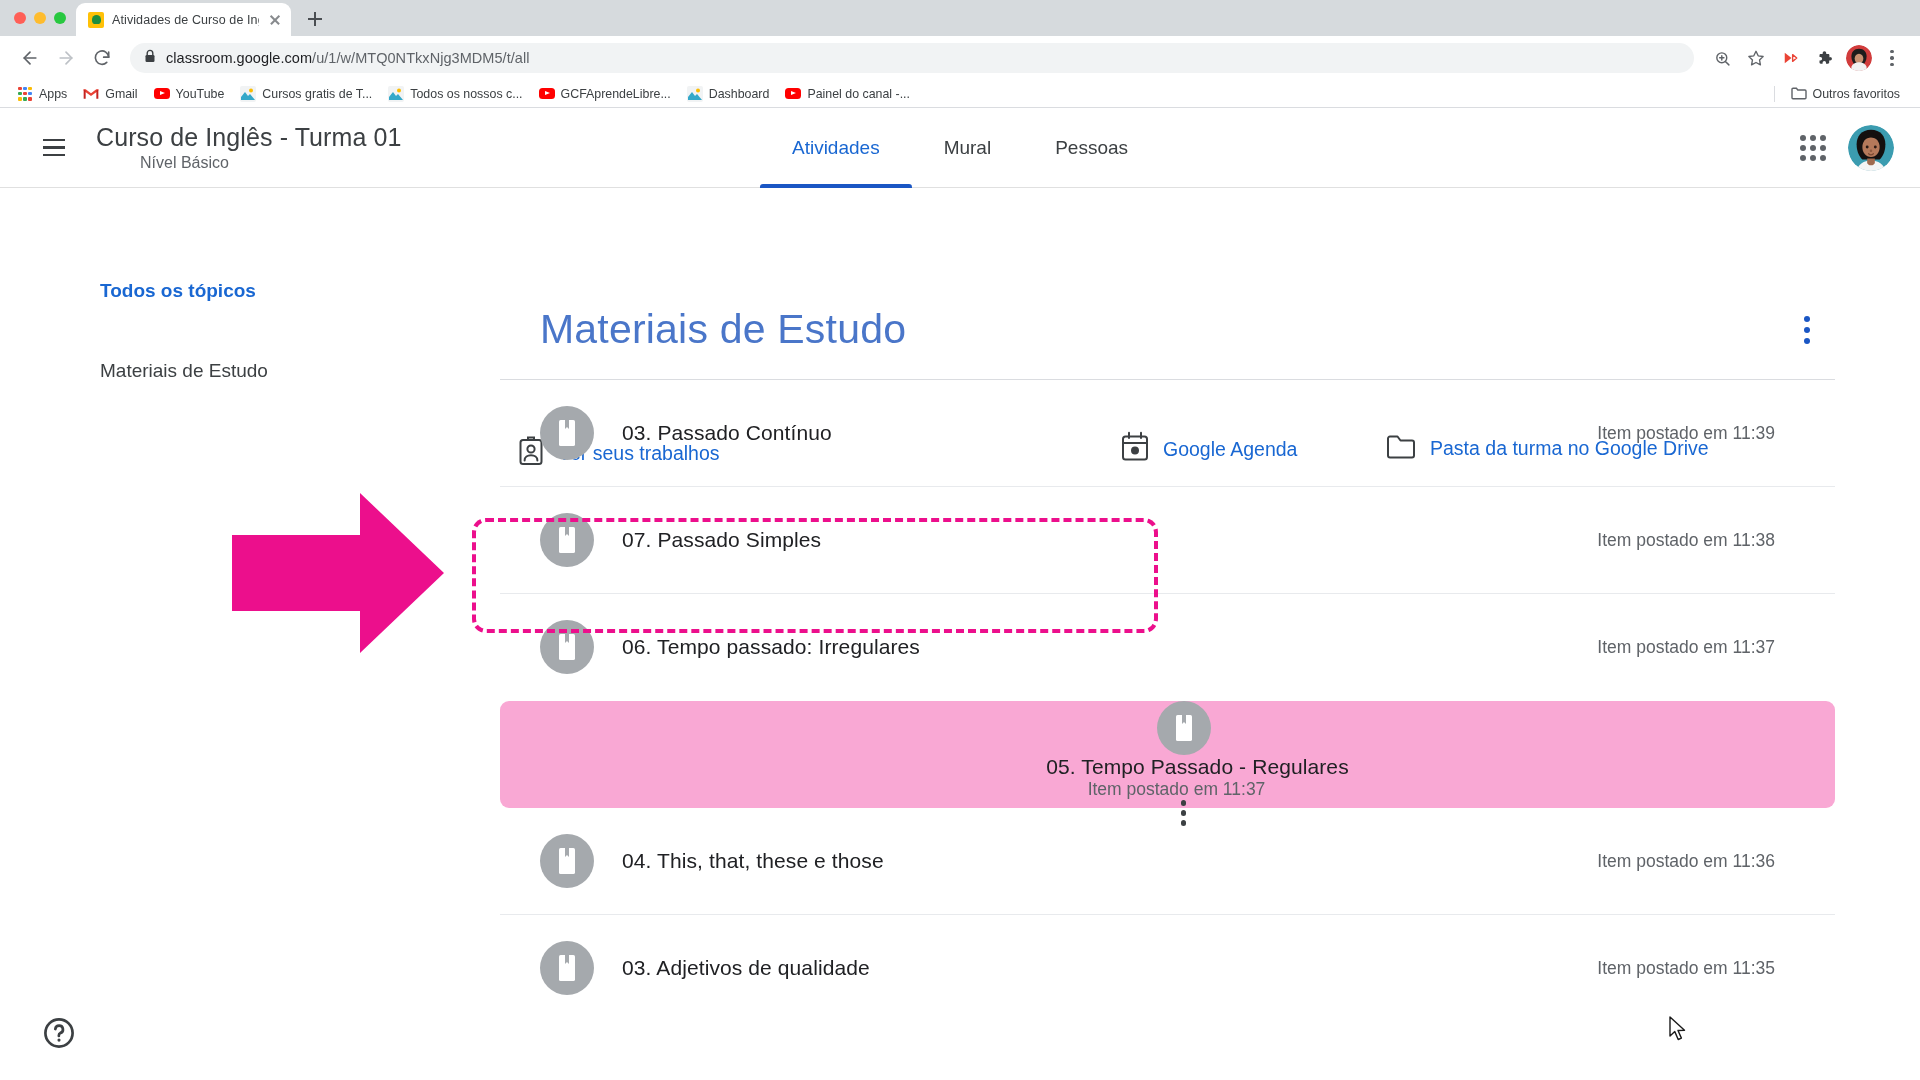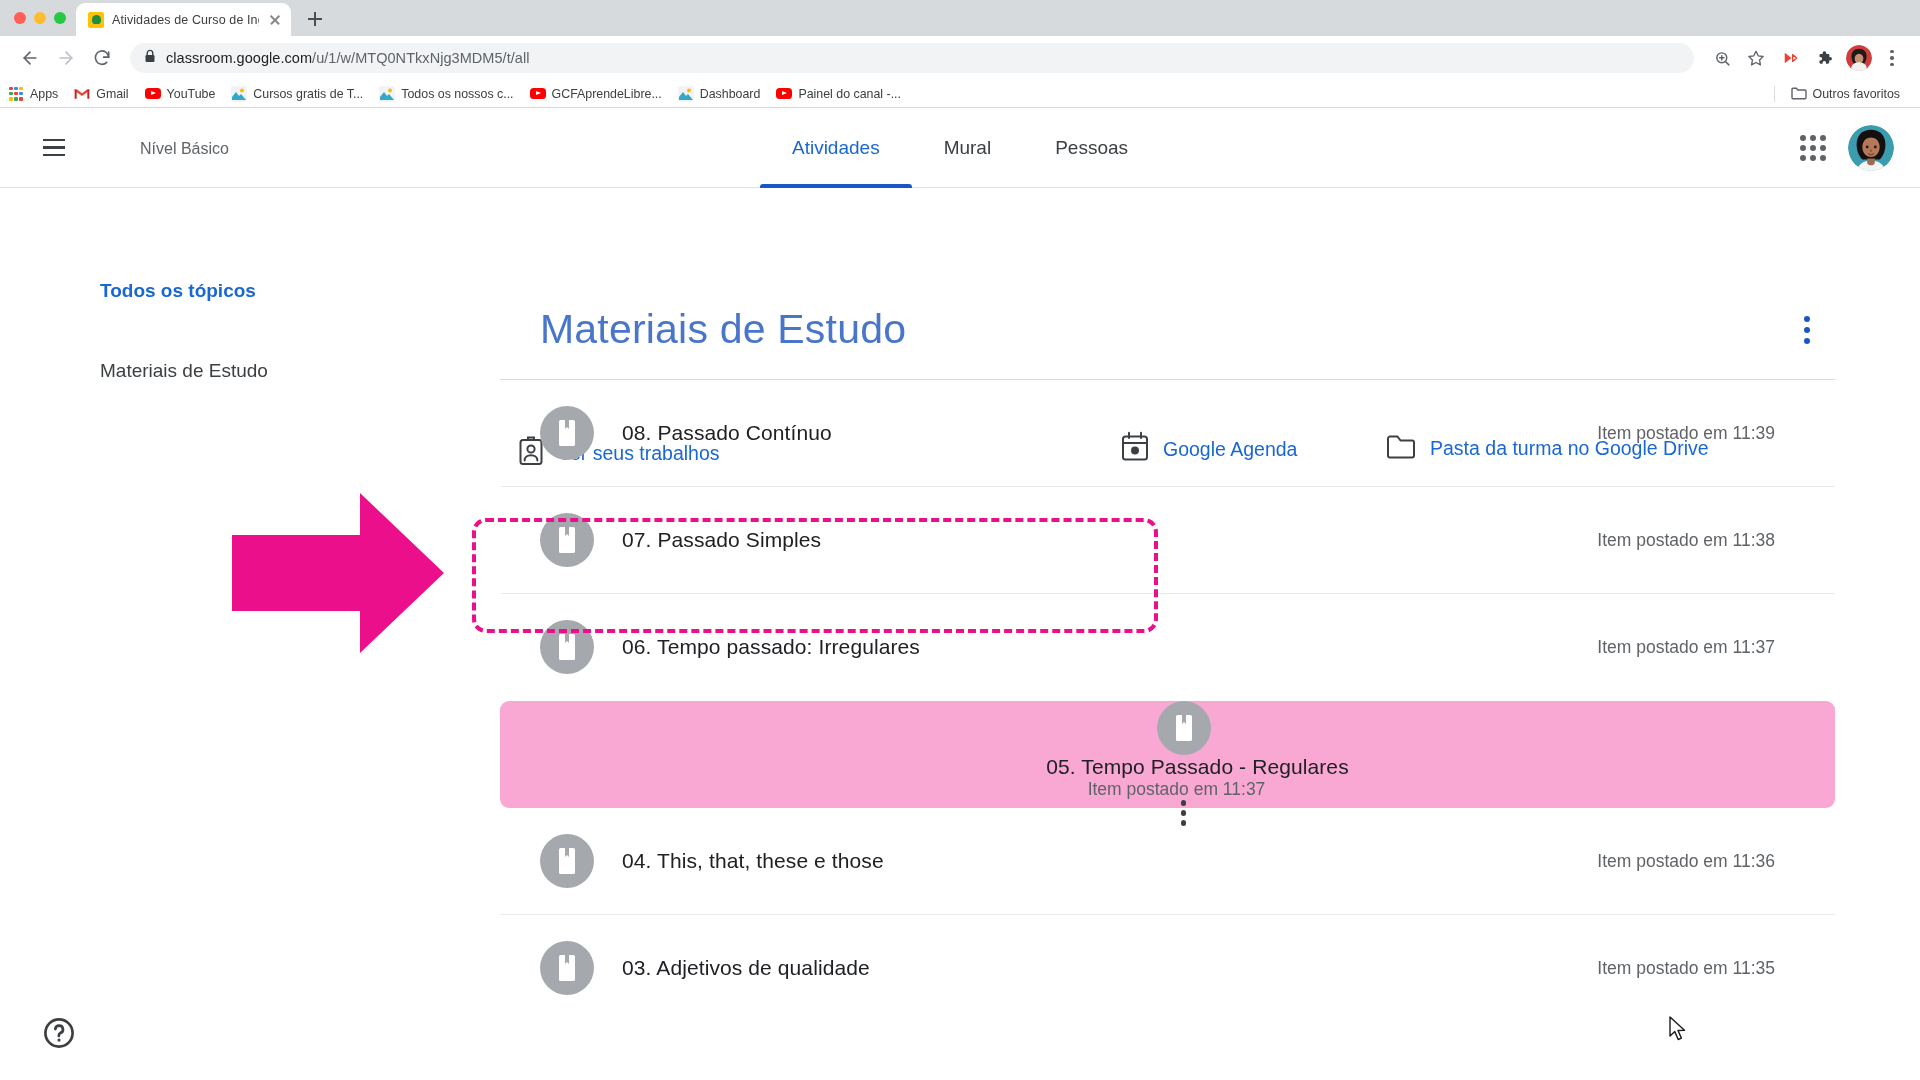--- a/index.html
+++ b/index.html
@@ -141,21 +141,21 @@
   .kebab-chrome i {
     width: 3.4px; height: 3.4px; border-radius: 50%; background: #5f6368;
     display: block;
   }
 
   .bookmarks {
     height: 28px;
     background: #ffffff;
     display: flex;
     align-items: center;
-    padding: 0 0;
+    padding: 0 9px;
     gap: 0;
     border-bottom: 1px solid #dadce0;
     position: relative;
   }
   .bm {
     display: flex; align-items: center; gap: 6px;
     padding: 3px 8px; border-radius: 4px;
     font-size: 12.4px; color: #3c4043; white-space: nowrap;
   }
   .bm-ico { width: 16px; height: 16px; flex: 0 0 16px; display:block; }
@@ -522,20 +522,21 @@
 
   <div class="app">
 
     <div class="gc-header">
       <div class="hamburger">
           <i></i>
           <i></i>
           <i></i>
         </div>
       <div class="gc-titles">
+        <div class="gc-title">Curso de Inglês - Turma 01</div>
         <div class="gc-sub">Nível Básico</div>
       </div>
 
       <div class="gc-tabs">
         <div class="gc-tab active">Atividades</div>
         <div class="gc-tab">Mural</div>
         <div class="gc-tab">Pessoas</div>
       </div>
 
       <div class="gc-header-right">
@@ -620,21 +621,21 @@
 
         <div class="mat-list">
 
           <div class="mat-row">
             <span class="mat-ico">
               <svg width="24" height="30" viewBox="0 0 24 30">
                   <rect x="4" y="2" width="16" height="26" rx="1.6" fill="#fff"></rect>
                   <path d="M10 2h4v9l-2-2-2 2z" fill="#a5a9ad"></path>
                 </svg>
             </span>
-            <span class="mat-title">08. Passado Contínuo</span>
+            <span class="mat-title">03. Passado Contínuo</span>
             <span class="mat-date">Item postado em 11:39</span>
             <span class="row-kebab">
                 <i></i>
                 <i></i>
                 <i></i>
               </span>
           </div>
 
           <div class="mat-row">
             <span class="mat-ico">

